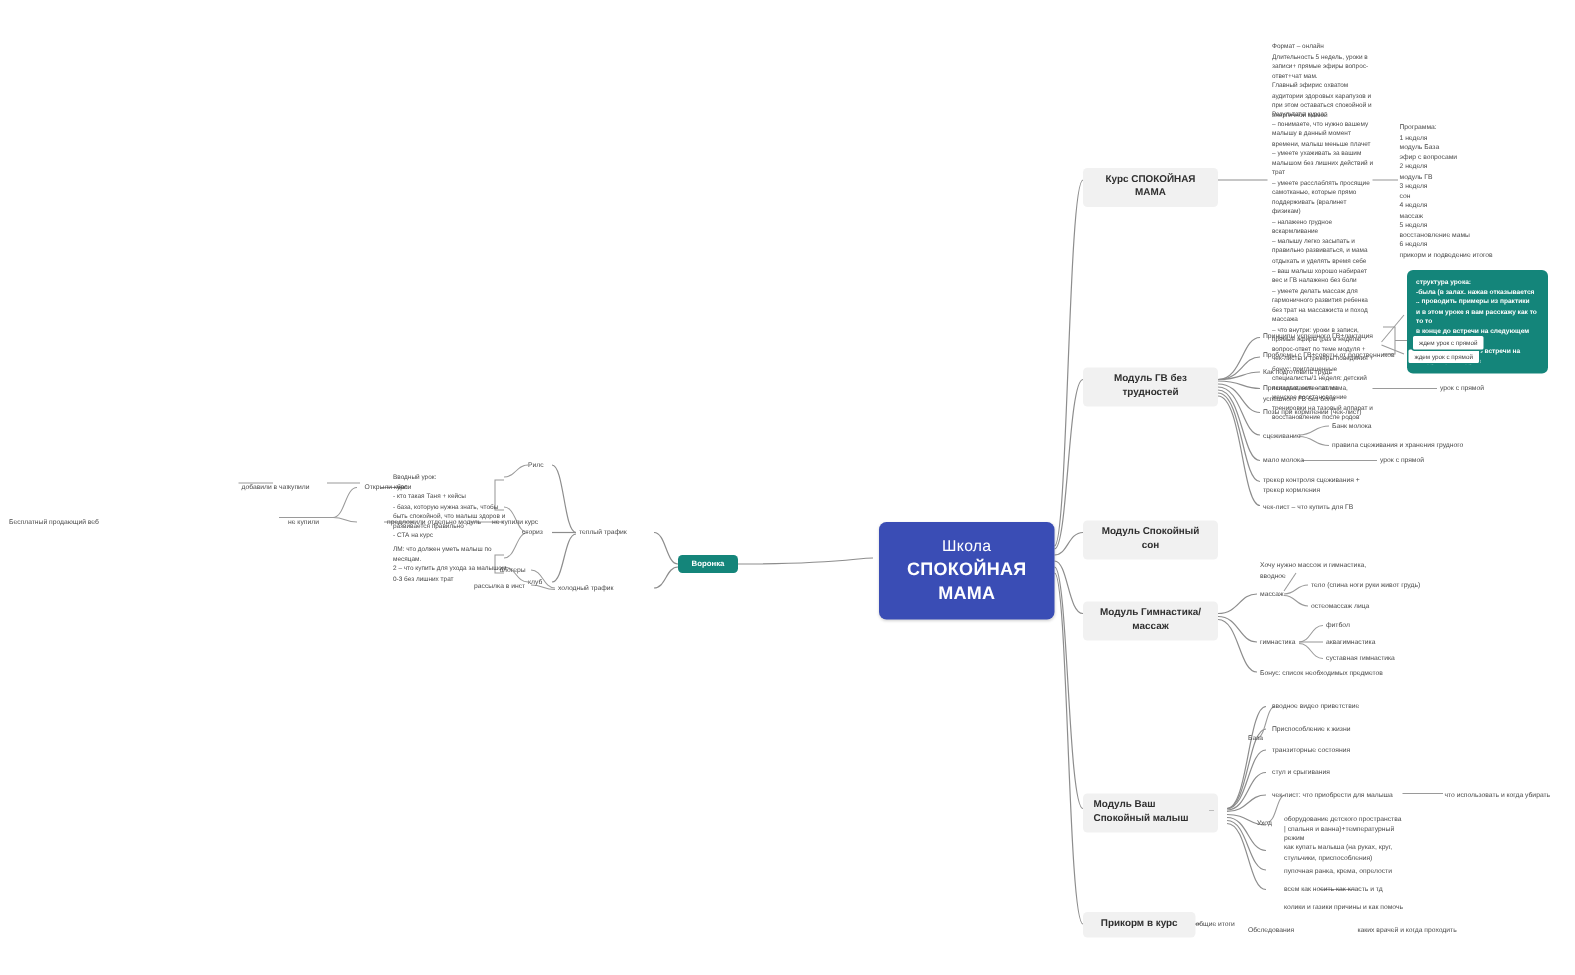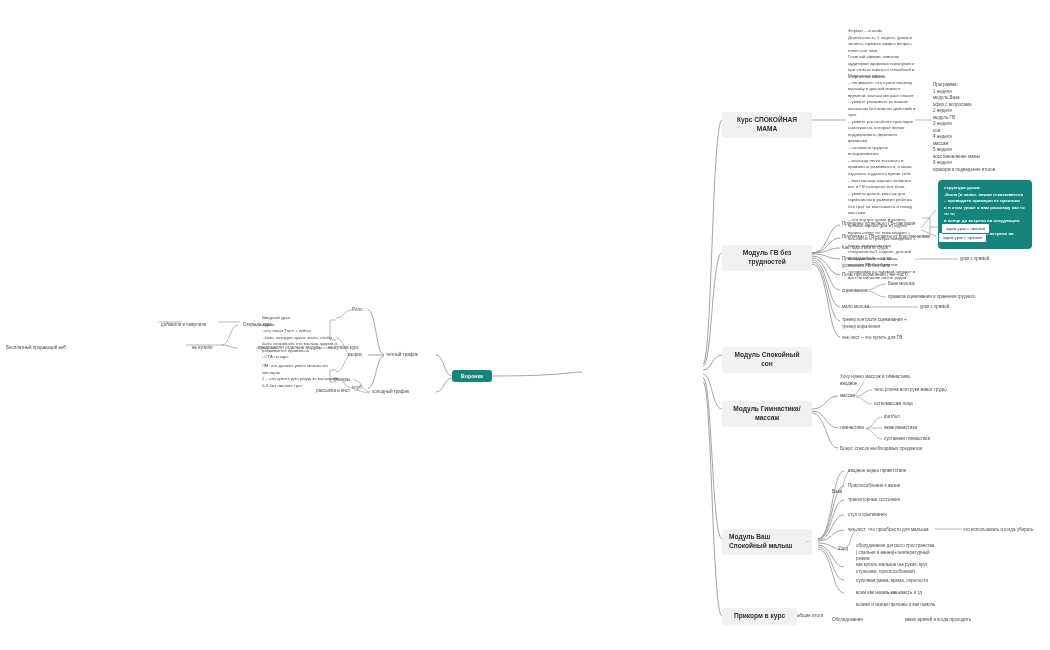--- a/index.html
+++ b/index.html
@@ -157,20 +157,24 @@
     <path class="thin" d="M186 345 L 222 345"></path>
     <path class="thin" d="M222 345 C 230 345 230 325 238 325"></path>
     <path class="thin" d="M222 345 C 230 345 230 348 238 348"></path>
     <path class="thin" d="M254 325 C 262 325 262 325 270 325"></path>
     <path class="thin" d="M256 348 C 266 348 266 348 276 348"></path>
     <path class="thin" d="M313 348 L 336 348"></path>
     <path class="thin" d="M159 322 L 182 322"></path>
     <path class="thin" d="M218 322 L 240 322"></path>
   </svg>
 
+  <div class="node central" style="left:586px;top:348px;width:117px;">
+    <span class="l1">Школа</span>
+    <span class="l2">СПОКОЙНАЯ МАМА</span>
+  </div>
 
   <div class="node pill" style="left:722px;top:112px;width:90px;text-align:center;">
     <span>Курс СПОКОЙНАЯ МАМА</span>
   </div>
 
   <div class="node pill" style="left:722px;top:245px;width:90px;text-align:center;">
     <span>Модуль ГВ без трудностей</span>
   </div>
 
   <div class="node pill" style="left:722px;top:347px;width:90px;text-align:center;">

